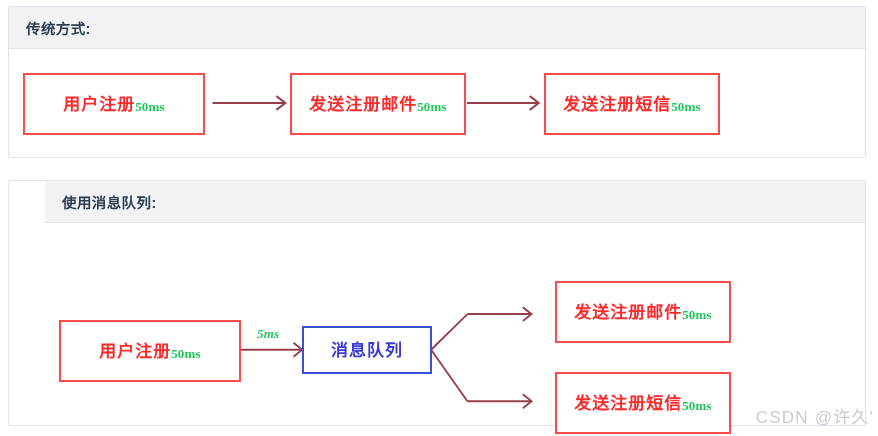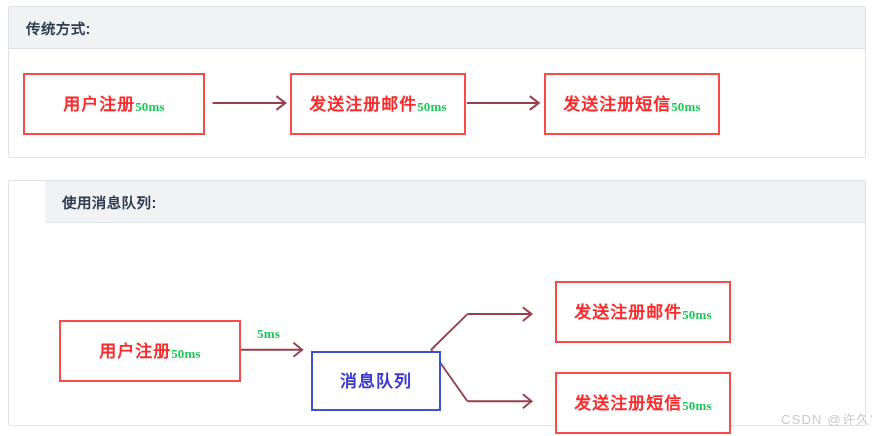--- a/index.html
+++ b/index.html
@@ -108,21 +108,21 @@
     font-family: "Liberation Serif", "DejaVu Serif", serif;
     letter-spacing: 0.2px;
     white-space: nowrap;
   }
 
   
   #watermark {
     position: absolute;
     right: 4px;
     bottom: 8px;
-    font-size: 13px;
+    font-size: 17px;
     color: #c8ccd2;
     letter-spacing: 1.2px;
     white-space: nowrap;
     font-family: "Liberation Sans", "DejaVu Sans", sans-serif;
     user-select: none;
   }
 </style>
 </head>
 <body>
 
@@ -184,28 +184,28 @@
           <polyline points="500,85 509,92 500,99" fill="none" stroke="#97404c" stroke-width="2"></polyline>
         </g>
 
         <g>
           <line x1="404" y1="128" x2="442" y2="180" stroke="#97404c" stroke-width="2"></line>
           <line x1="442" y1="180" x2="509" y2="180" stroke="#97404c" stroke-width="2"></line>
           <polyline points="500,173 509,180 500,187" fill="none" stroke="#97404c" stroke-width="2"></polyline>
         </g>
       </svg>
 
-      <div class="edge-label" style="left:212px; top:103px;">5ms</div>
+      <div class="edge-label" style="left:212px; top:103px;font-style:italic;">5ms</div>
 
       <div class="node red" style="left:14px; top:97px; width:182px; height:62px;">
         <span class="node-label">用户注册</span>
         <span class="node-time">50ms</span>
       </div>
 
-      <div class="node blue" style="left:266px; top:103px; width:130px; height:60px;margin-top:25px;">
+      <div class="node blue" style="left:257px; top:103px; width:130px; height:48px;">
         <span class="node-label">消息队列</span>
       </div>
 
       <div class="node red" style="left:510px; top:58px; width:176px; height:62px;">
         <span class="node-label">发送注册邮件</span>
         <span class="node-time">50ms</span>
       </div>
 
       <div class="node red" style="left:510px; top:149px; width:176px; height:62px;">
         <span class="node-label">发送注册短信</span>

